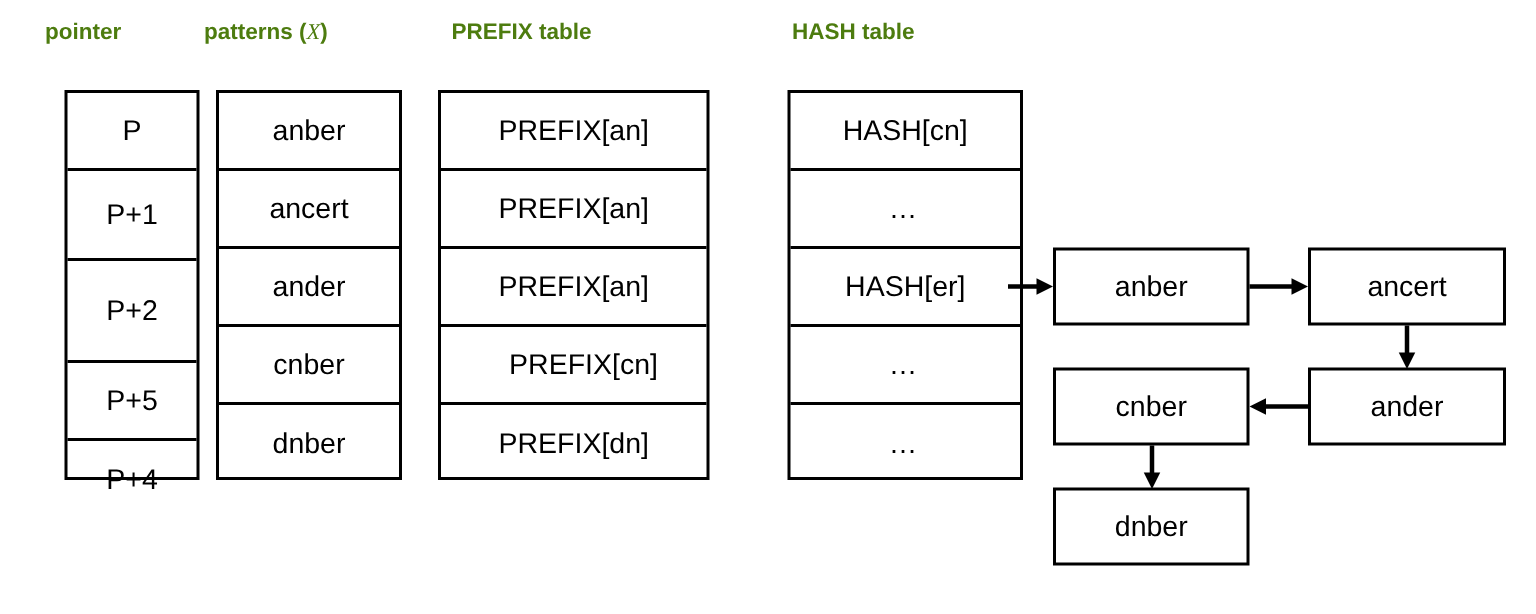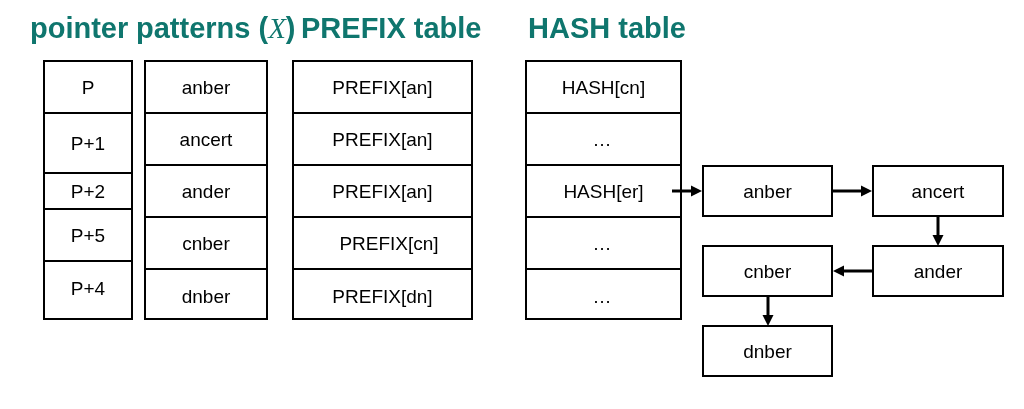--- a/index.html
+++ b/index.html
@@ -14,24 +14,24 @@
     background: #ffffff;
     font-family: "Liberation Sans", sans-serif;
     color: #000000;
     overflow: hidden;
   }
 
   
   .heading {
     position: absolute;
     font-weight: bold;
-    font-size: 29px;
+    font-size: 15px;
     line-height: 1;
     white-space: nowrap;
-    color: #0f766e;
+    color: #4d7c0f;
   }
   .heading .mathvar {
     font-family: "Liberation Serif", serif;
     font-style: italic;
     font-weight: normal;
   }
 
   
   .table {
     position: absolute;
@@ -90,21 +90,21 @@
     <span>patterns (</span><span class="mathvar">X</span><span>)</span>
   </div>
 
   <div class="heading" style="left:301px; top:14px;">PREFIX table</div>
 
   <div class="heading" style="left:528px; top:14px;">HASH table</div>
 
   <div class="table" style="left:43px; top:60px; width:90px; height:260px;">
     <div class="cell" style="height:52px;">P</div>
     <div class="cell" style="height:60px;">P+1</div>
-    <div class="cell" style="height:36px;">P+2</div>
+    <div class="cell" style="height:68px;">P+2</div>
     <div class="cell" style="height:52px;">P+5</div>
     <div class="cell" style="height:52px;">P+4</div>
   </div>
 
   <div class="table" style="left:144px; top:60px; width:124px; height:260px;">
     <div class="cell" style="height:52px;">anber</div>
     <div class="cell" style="height:52px;">ancert</div>
     <div class="cell" style="height:52px;">ander</div>
     <div class="cell" style="height:52px;">cnber</div>
     <div class="cell" style="height:52px;">dnber</div>

